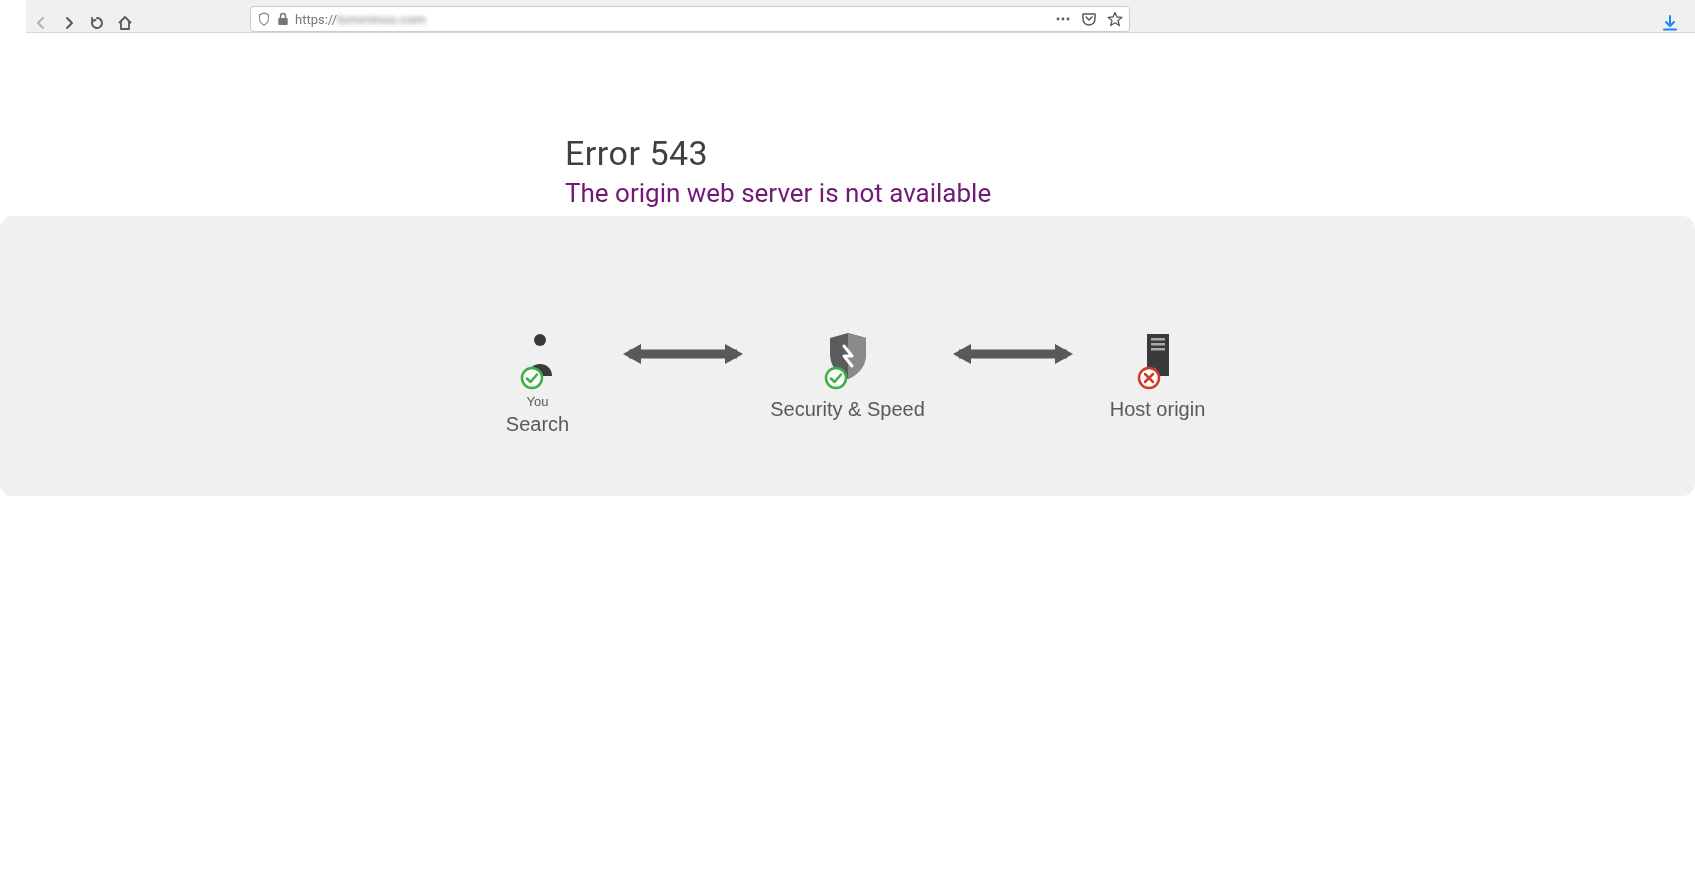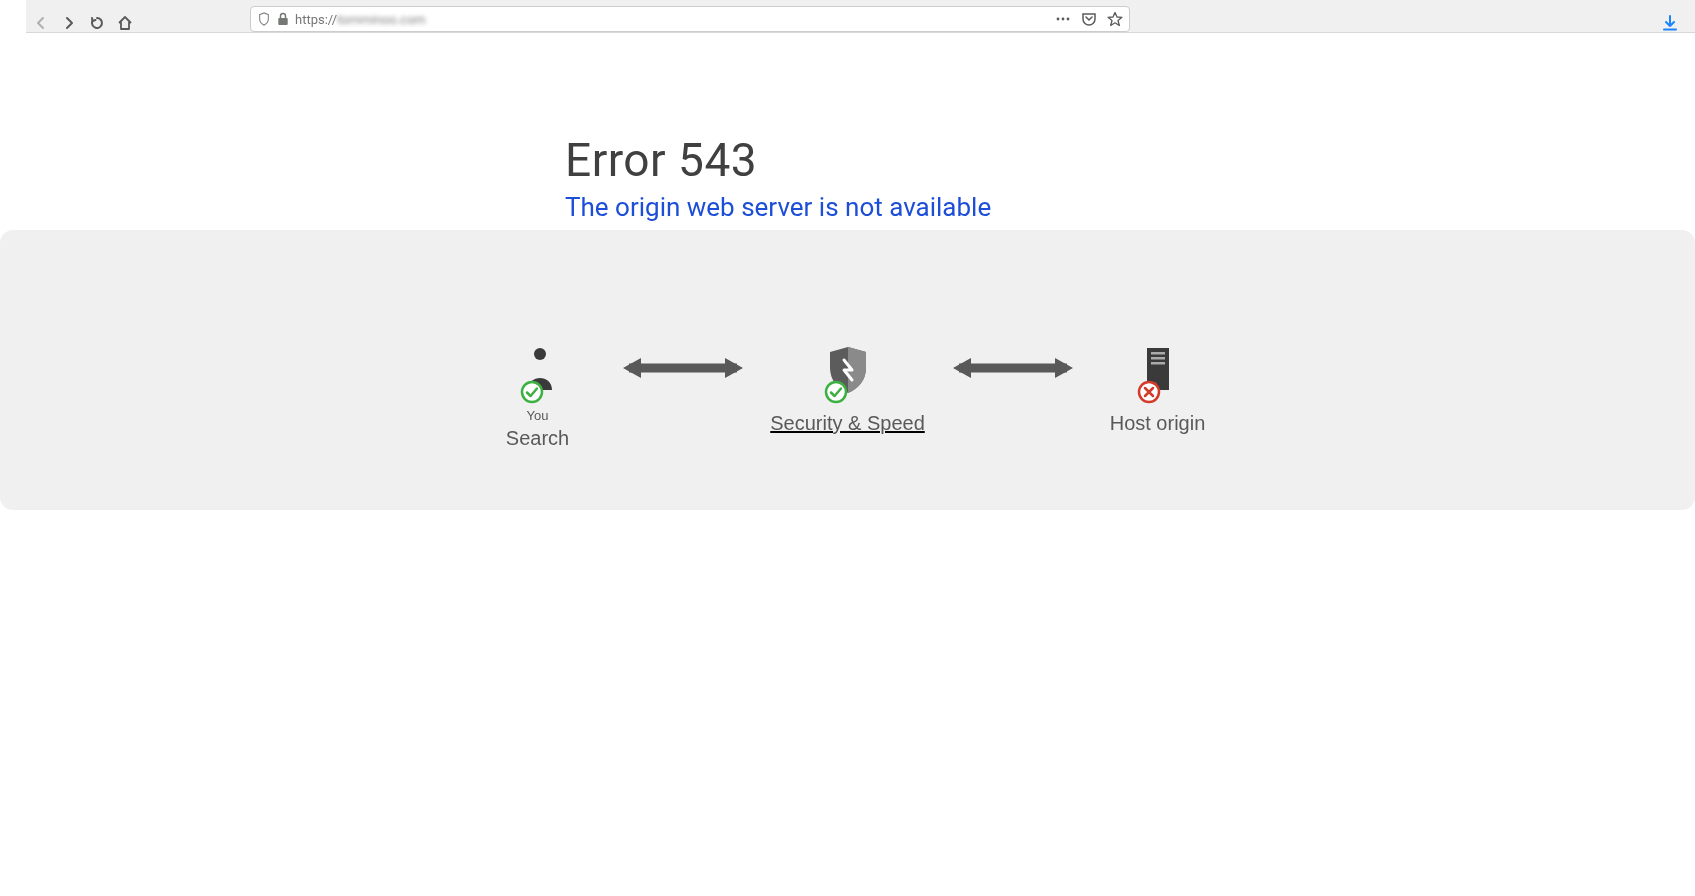--- a/index.html
+++ b/index.html
@@ -104,30 +104,30 @@
     }
     .header-block {
       background: #fff;
       padding: 0 0 0 0;
     }
     .content-wrap {
       max-width: 1100px;
       margin-left: 565px;
     }
     h1.error-title {
-      font-size: 46px;
+      font-size: 34px;
       font-weight: 400;
       color: #404040;
       letter-spacing: 0.5px;
       line-height: 1.2;
     }
     h2.error-sub {
       font-size: 26px;
       font-weight: 400;
-      color: #1d4ed8;
+      color: #701a75;
       margin-top: 4px;
     }
     .gray-band {
       background: #f0f0f0;
       width: 100%;
       padding: 0;
       margin-top: 8px;
       border-radius: 13px;
     }
     .diagram-area {
@@ -141,21 +141,21 @@
       align-items: flex-start;
       gap: 0;
       padding-top: 50px;
     }
     .node {
       display: flex;
       flex-direction: column;
       align-items: center;
       width: 160px;
     }
-    .node.wide { width: 200px; text-decoration: underline; }
+    .node.wide { width: 200px; }
     .node .icon-holder {
       height: 60px;
       position: relative;
       display:flex; align-items:center; justify-content:center;
     }
     .node .top-label {
       font-size: 13px;
       color: #595959;
       margin-top: 8px;
       font-family: Arial, sans-serif;

